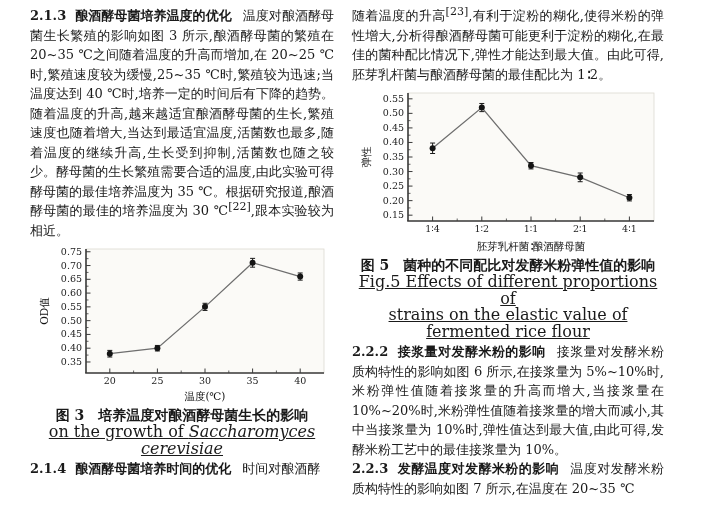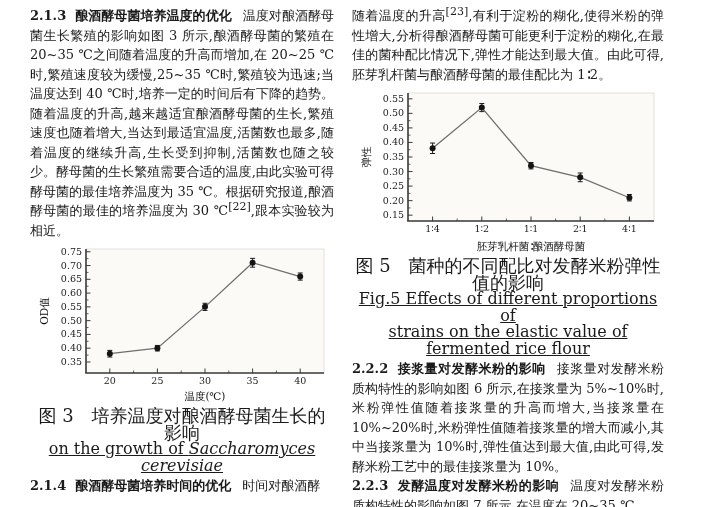--- a/index.html
+++ b/index.html
@@ -10,21 +10,21 @@
   .col-left{width:322px;}
   .col-right{width:335px;}
   p.body{margin:0;font-size:13px;line-height:19.5px;text-align:justify;}
   p.body + p.body{margin-top:0;}
   .sec-num{font-weight:bold;margin-right:9px;}
   .sec-title{font-weight:bold;margin-right:11px;}
   sup{font-size:11px;vertical-align:super;line-height:0;}
   figure.fig{margin:4px 0 2px 0;padding:0;}
   figure.fig svg{display:block;margin-left:4px;}
   figcaption{text-align:center;}
-  .cap-cn{font-size:18px;font-weight:normal;line-height:17px;margin-top:3px;}
+  .cap-cn{font-size:14px;font-weight:bold;line-height:17px;margin-top:3px;}
   .cap-en{font-size:16px;line-height:16.5px;text-decoration:underline;}
   .footer{position:relative;height:34px;margin-top:8px;}
   .issue-box{position:absolute;right:40px;top:9px;border:1.4px solid #222;
      border-radius:10px;padding:1px 10px 2px 10px;
      font-family:"DejaVu Sans","Liberation Sans",sans-serif;font-size:10px;background:#fff;}
   .page-num{position:absolute;right:0;top:1px;width:50px;height:27px;
      background:#22c55e;border-radius:50%;text-align:center;line-height:27px;
      font-weight:bold;font-style:italic;font-size:21px;z-index:2;}
   svg text{font-family:"DejaVu Serif","Liberation Serif",serif;}
 </style>

